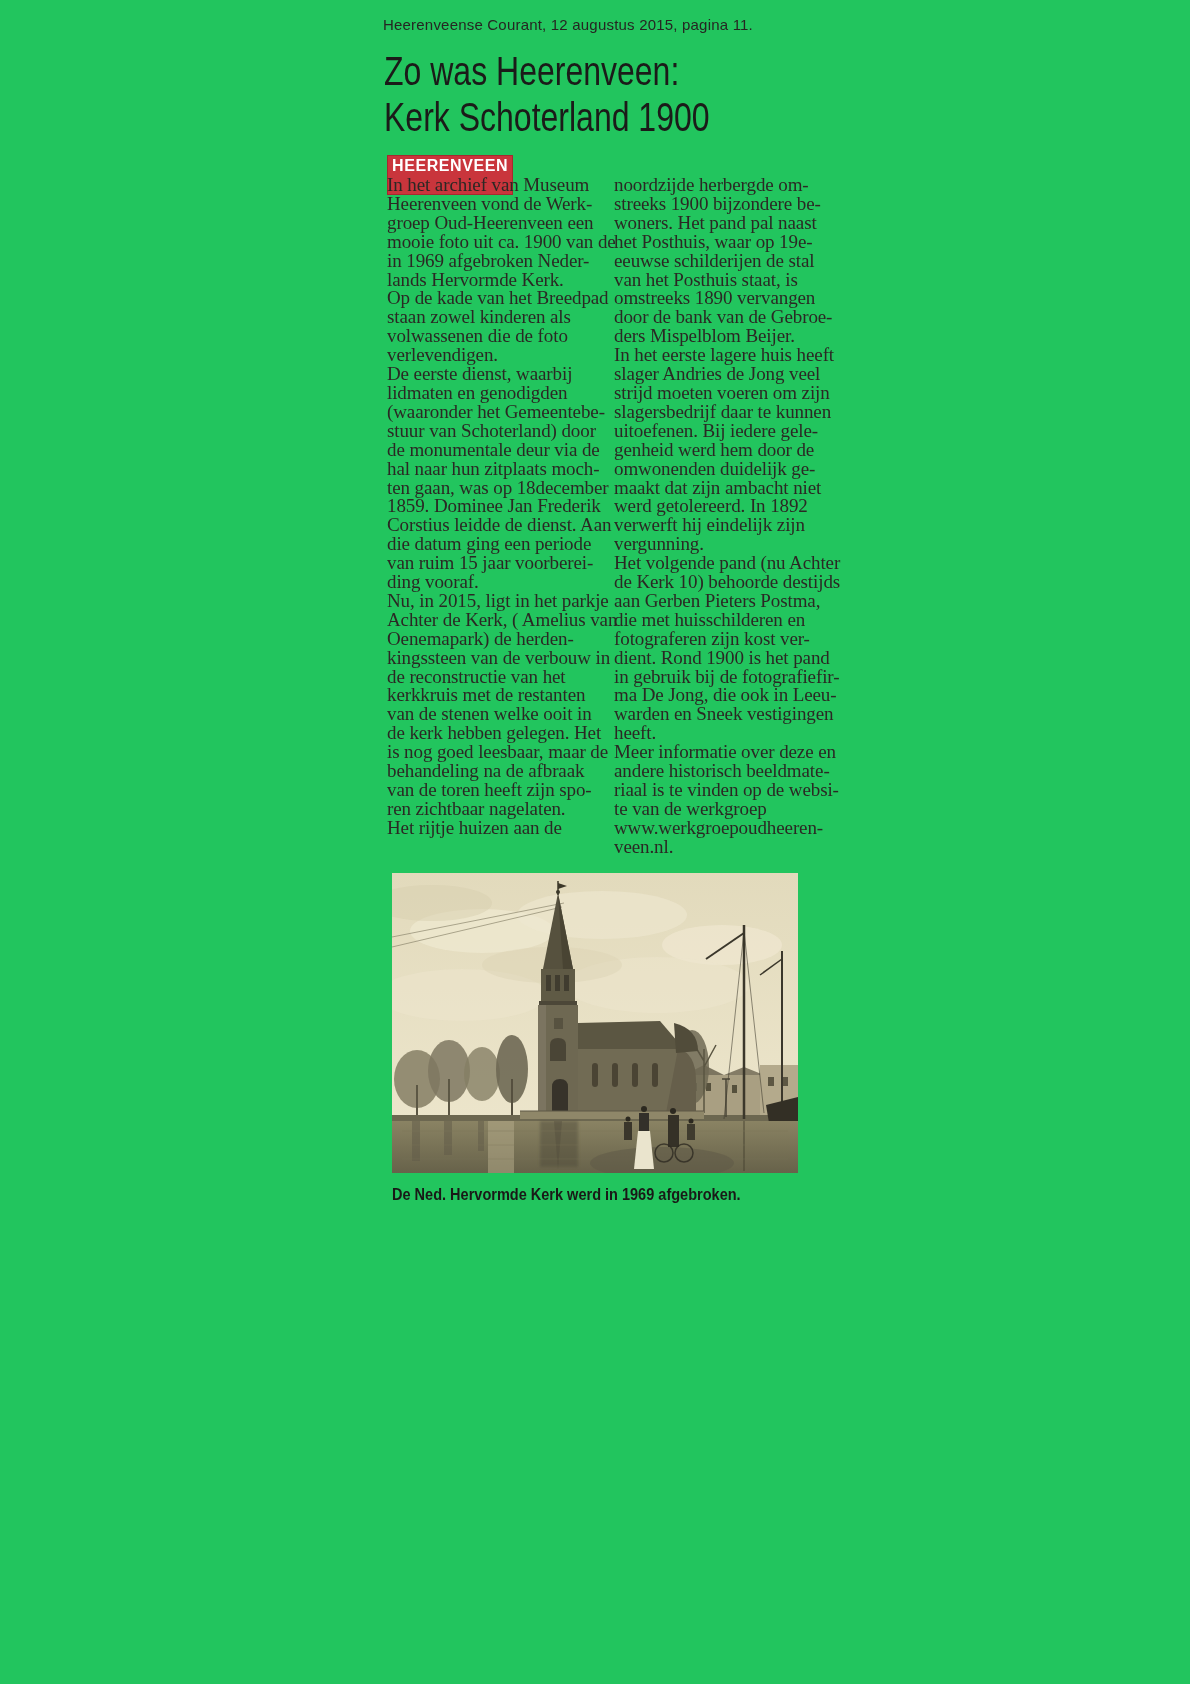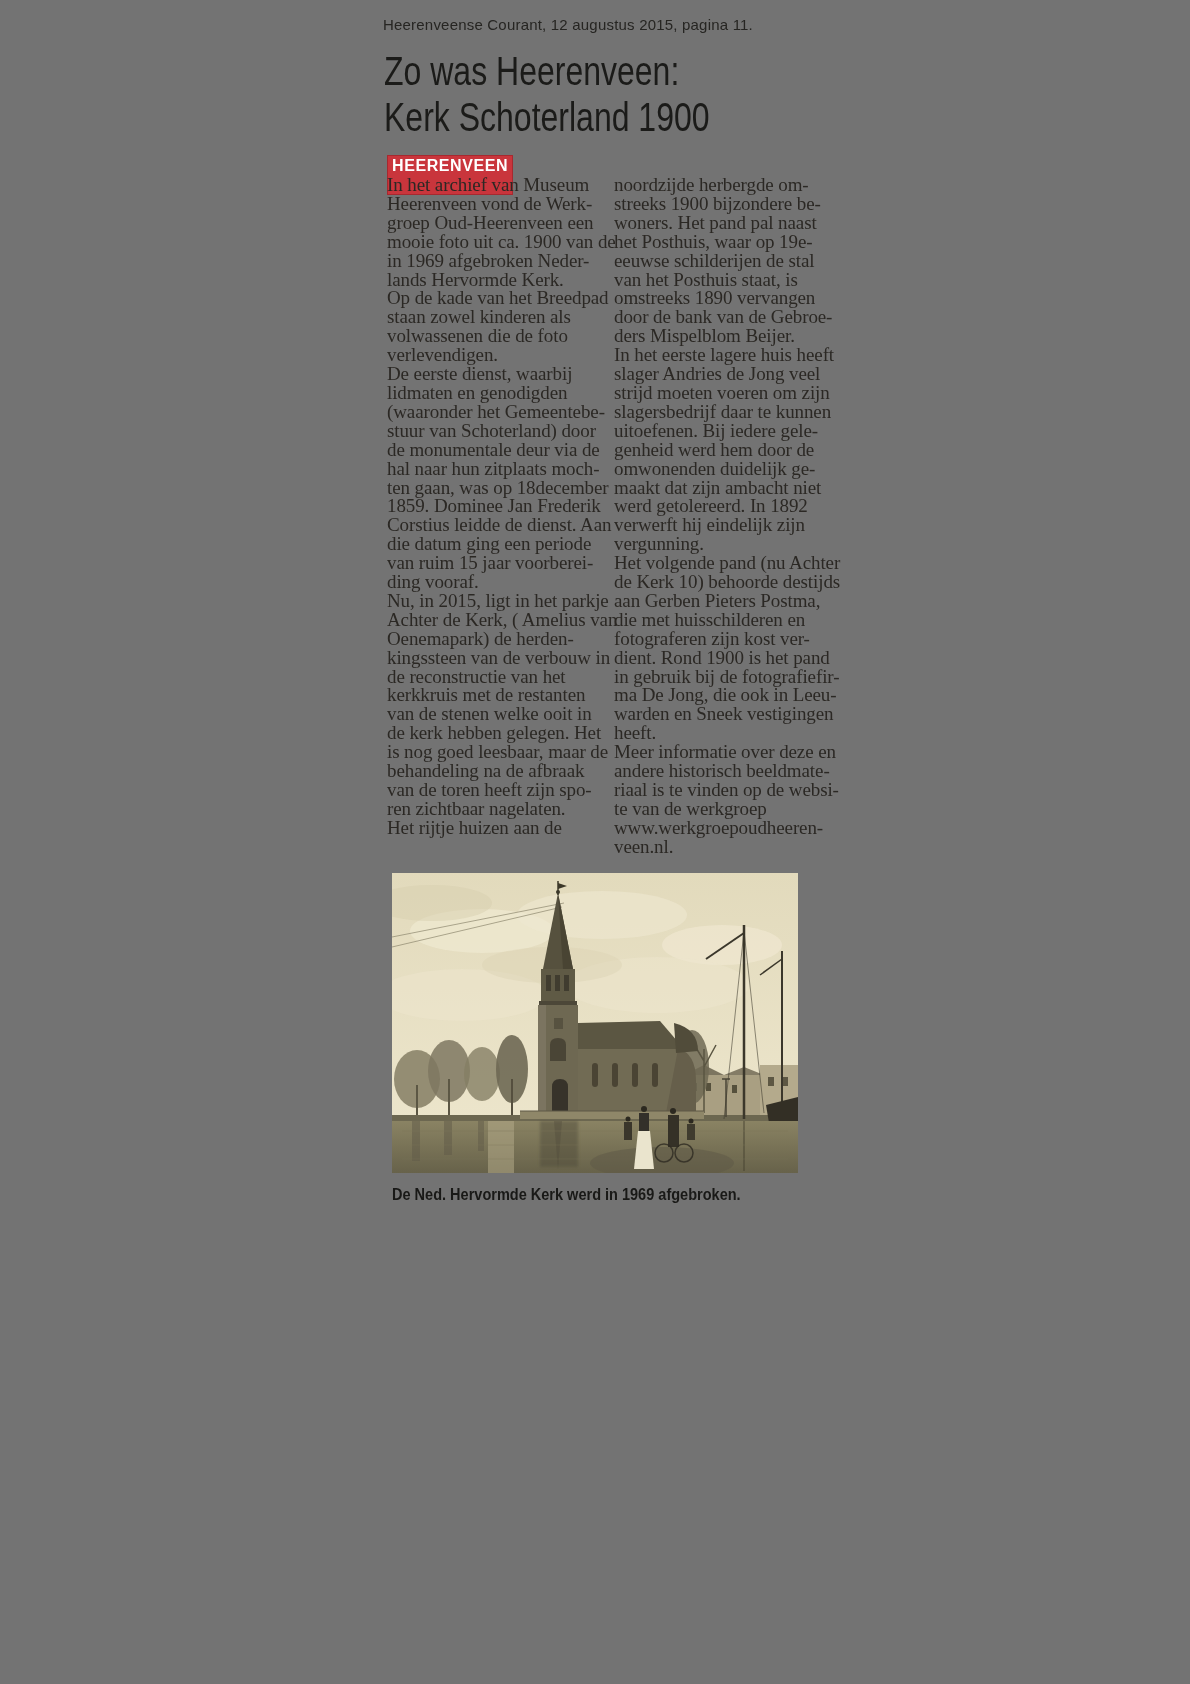--- a/index.html
+++ b/index.html
@@ -1,16 +1,16 @@
 <!DOCTYPE html>
 <html><head>
 <meta charset="utf-8">
 <style>
   html,body{margin:0;padding:0;background:#ffffff;}
-  .page{position:relative;width:1190px;height:1684px;background:#737373;overflow:hidden;
+  .page{position:relative;width:1190px;height:1684px;background:#22c55e;overflow:hidden;
         font-family:"Liberation Sans",sans-serif;color:#1d1d1b;}
   .masthead{position:absolute;left:383px;top:16px;font-size:15px;letter-spacing:.2px;color:#262522;}
   .headline{position:absolute;left:384px;top:48px;font-size:40px;line-height:46px;font-weight:400;
             color:#1b1b19;transform:scaleX(.80);transform-origin:0 0;white-space:pre;letter-spacing:0;}
   .loc-tag{position:absolute;left:387px;top:155px;background:#c9353c;border:1px solid #a7292f;
            color:#ffffff;font-size:16px;font-weight:700;letter-spacing:.6px;padding:1px 4px 19px 4px;
            font-family:"Liberation Sans",sans-serif;}
   .col{position:absolute;top:176px;font-family:"Liberation Serif",serif;font-size:19px;
        line-height:18.9px;color:#2b2824;white-space:pre;letter-spacing:-.1px;}
   .col1{left:387px;}

